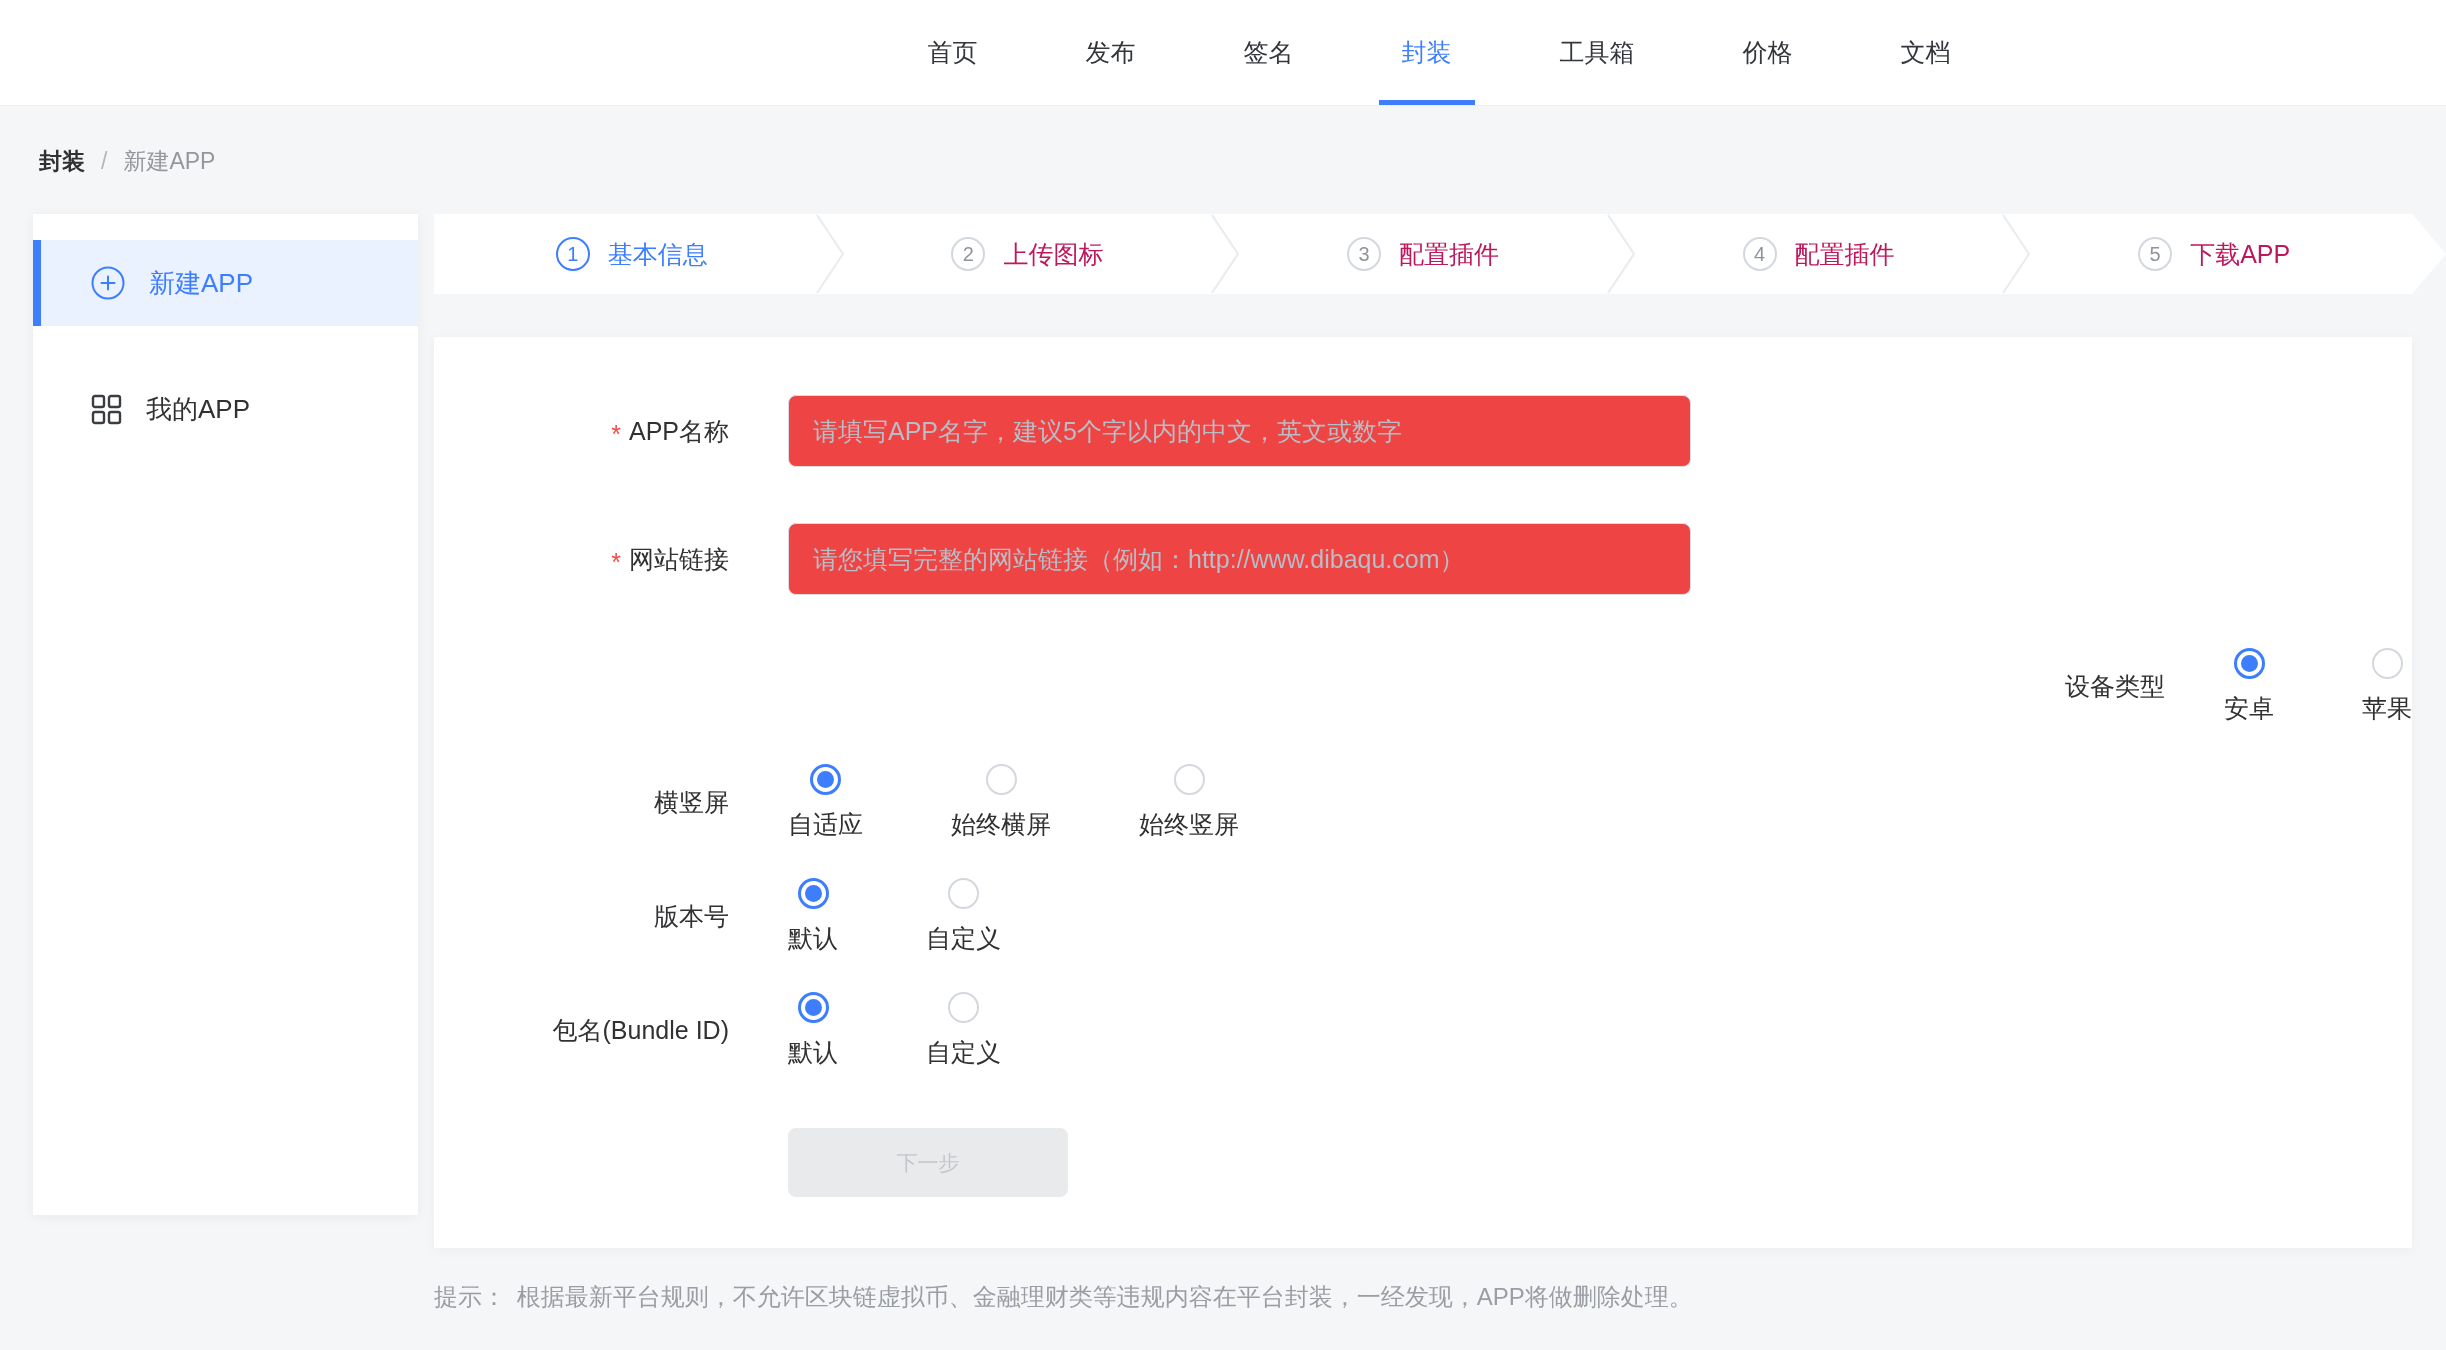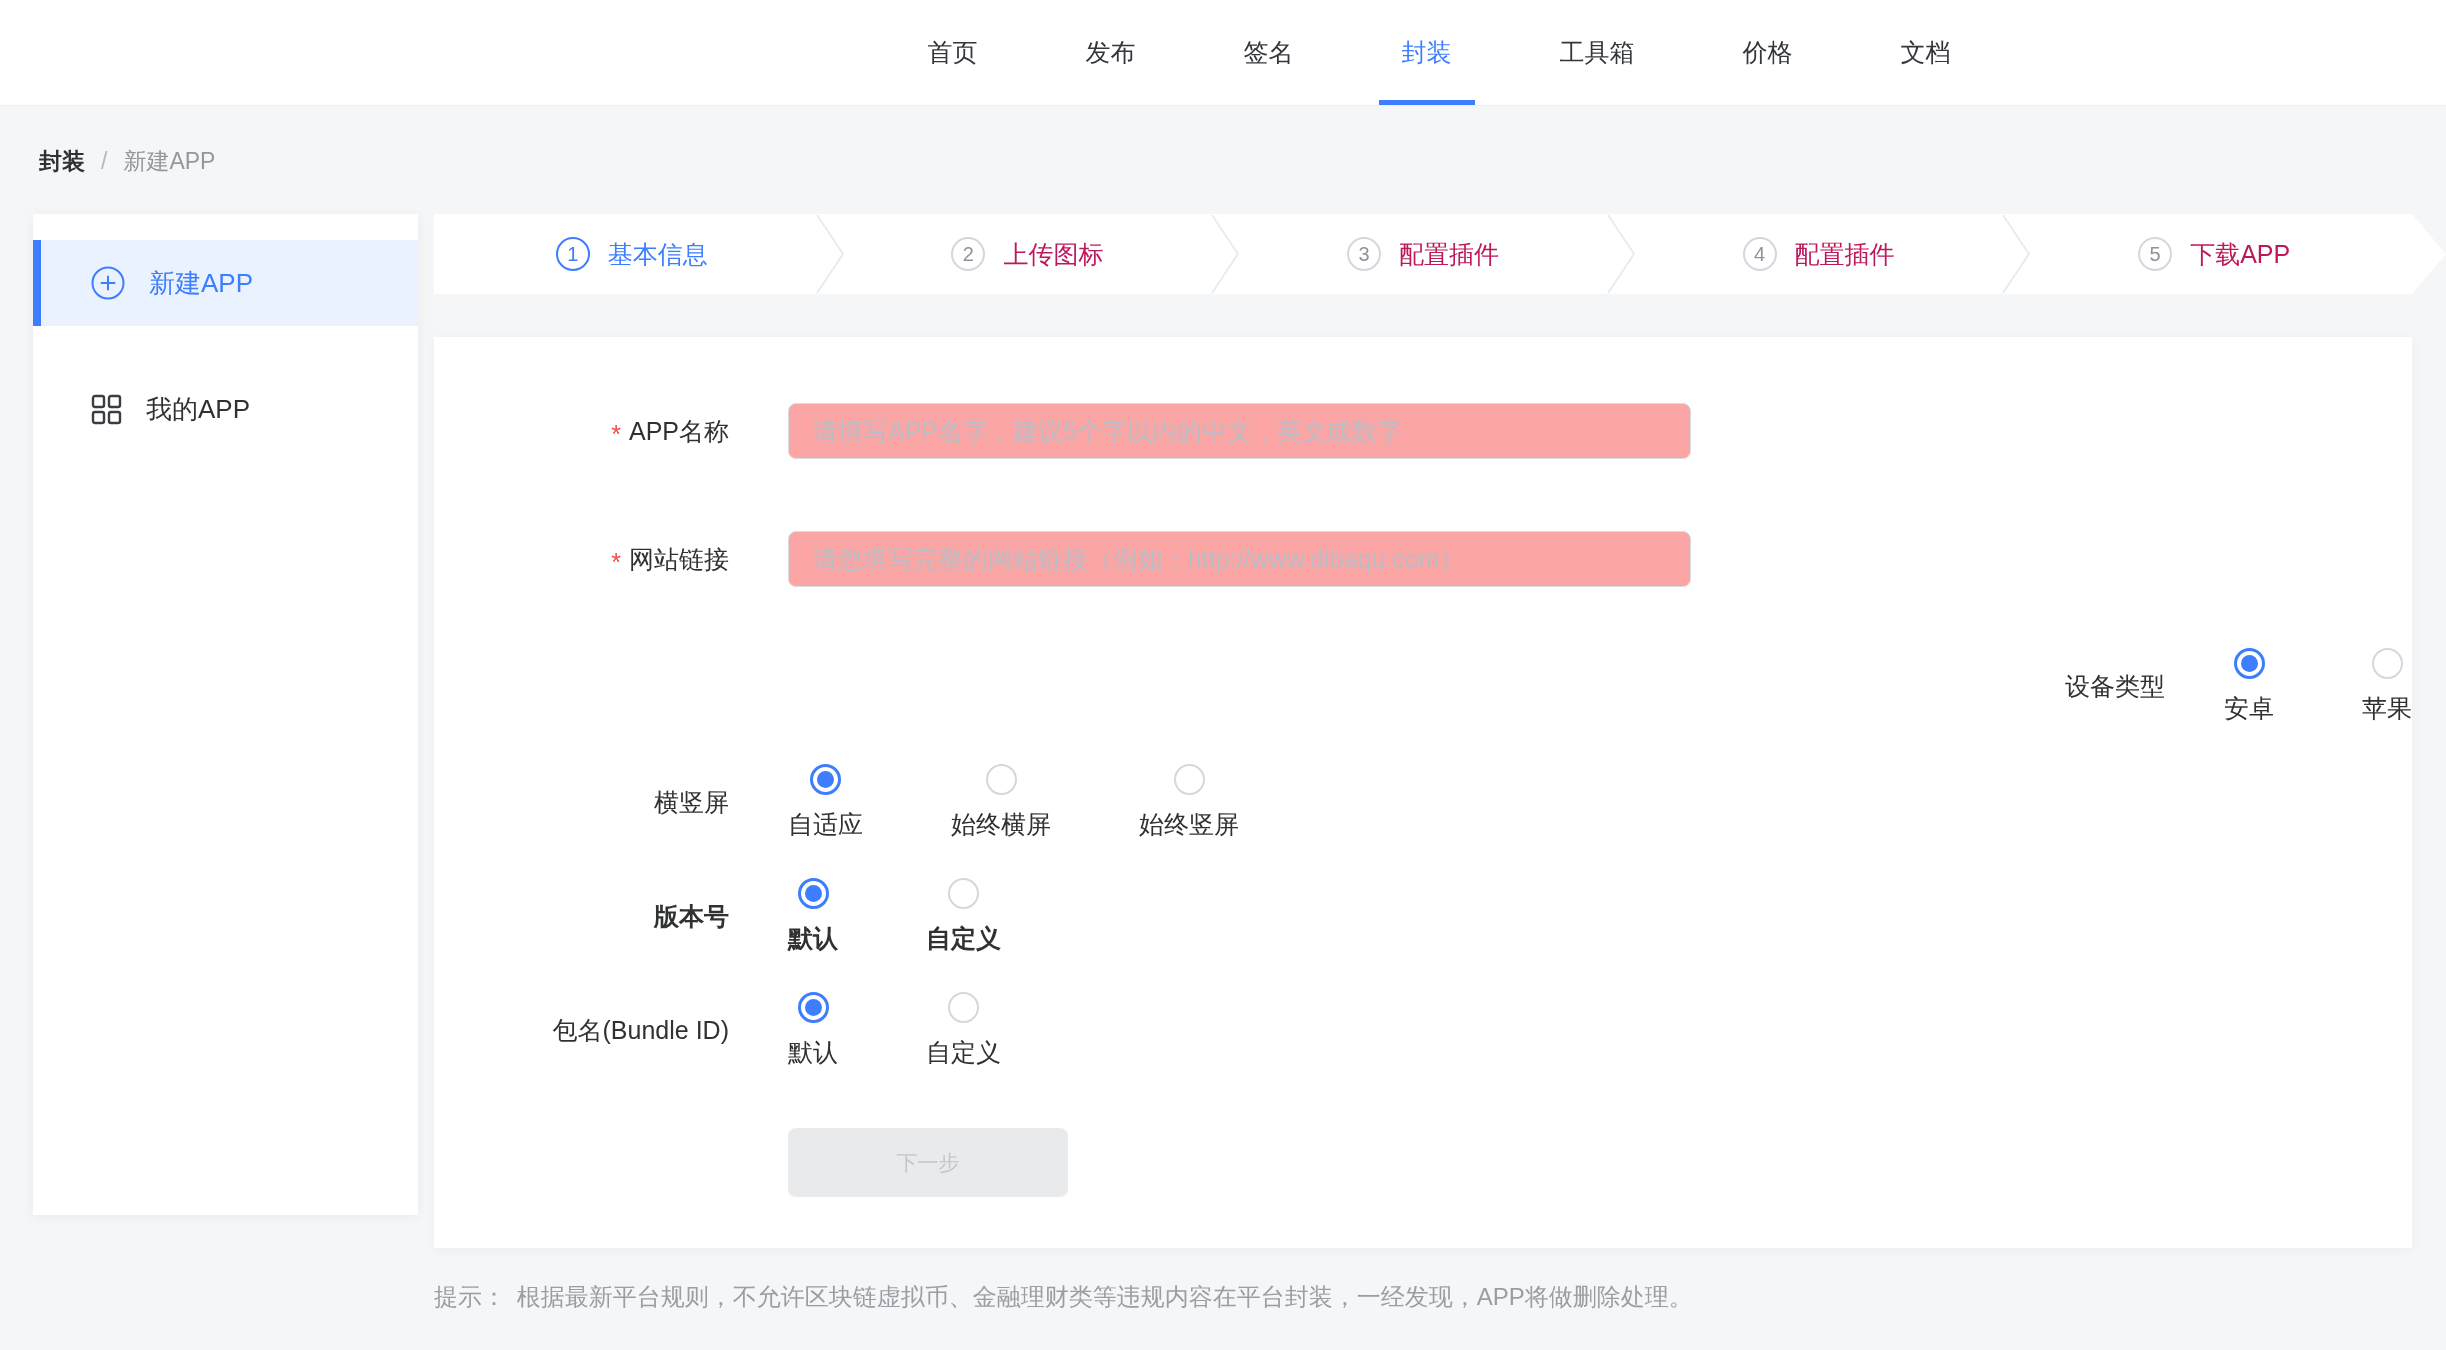--- a/index.html
+++ b/index.html
@@ -64,30 +64,30 @@
   .step.active .step-circle { border-color:#3D7EFF; color:#3D7EFF; }
   .step.active .step-label { color:#3D7EFF; }
   .step-sep { position:absolute; right:-15px; top:0; height:80px; z-index:3; }
   
   .form-card {
     position:absolute; left:434px; top:337px; width:1978px; height:911px;
     background:#fff; box-shadow:0 2px 12px rgba(0,0,0,0.04);
   }
   .form-row { position:absolute; left:0; width:100%; height:64px; display:flex; align-items:center; }
   .row-1 { top:62px; } .row-2 { top:190px; } .row-3 { top:317px;justify-content:flex-end; }
-  .row-4 { top:433px; } .row-5 { top:547px;font-weight:bold; } .row-6 { top:661px; }
+  .row-4 { top:433px; } .row-5 { top:547px; } .row-6 { top:661px; }
   .row-label {
     width:295px; flex:none; text-align:right; font-size:25px; color:#303133;
     display:flex; justify-content:flex-end; align-items:center; white-space:nowrap;
   }
   .req { color:#F54A45; margin-right:8px; font-size:25px; line-height:1; padding-top:6px; }
   .row-control { margin-left:59px; display:flex; align-items:center; }
   .text-input {
-    width:903px; height:56px; border:1px solid #d9dce3; border-radius:8px;
-    font-size:25px; padding:0 24px; color:#303133; background:#fca5a5; outline:none;
+    width:903px; height:72px; border:1px solid #d9dce3; border-radius:8px;
+    font-size:25px; padding:0 24px; color:#303133; background:#ef4444; outline:none;
     font-family:"Liberation Sans", sans-serif;
   }
   .text-input::placeholder { color:#b8bdc6; }
   .radio-group { display:flex; gap:88px; align-items:center; }
   .radio-opt { display:flex; align-items:center; gap:13px; font-size:25px; color:#303133; cursor:pointer;flex-direction:column; }
   .radio {
     width:31px; height:31px; border-radius:50%; border:2px solid #d3d7de;
     background:#fff; position:relative; flex:none;
   }
   .radio.checked { border:3px solid #3D7EFF; }

